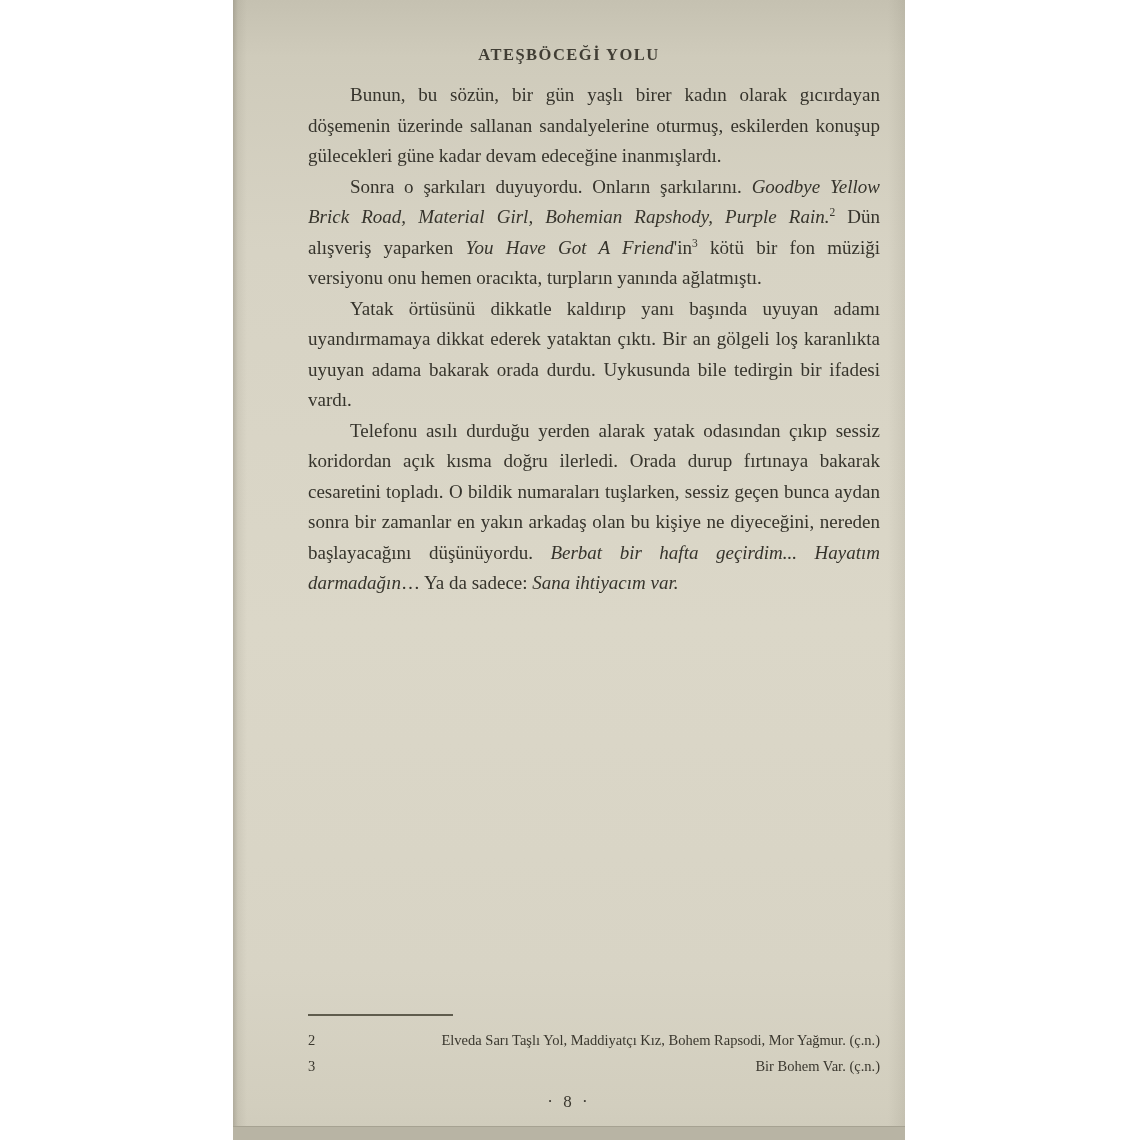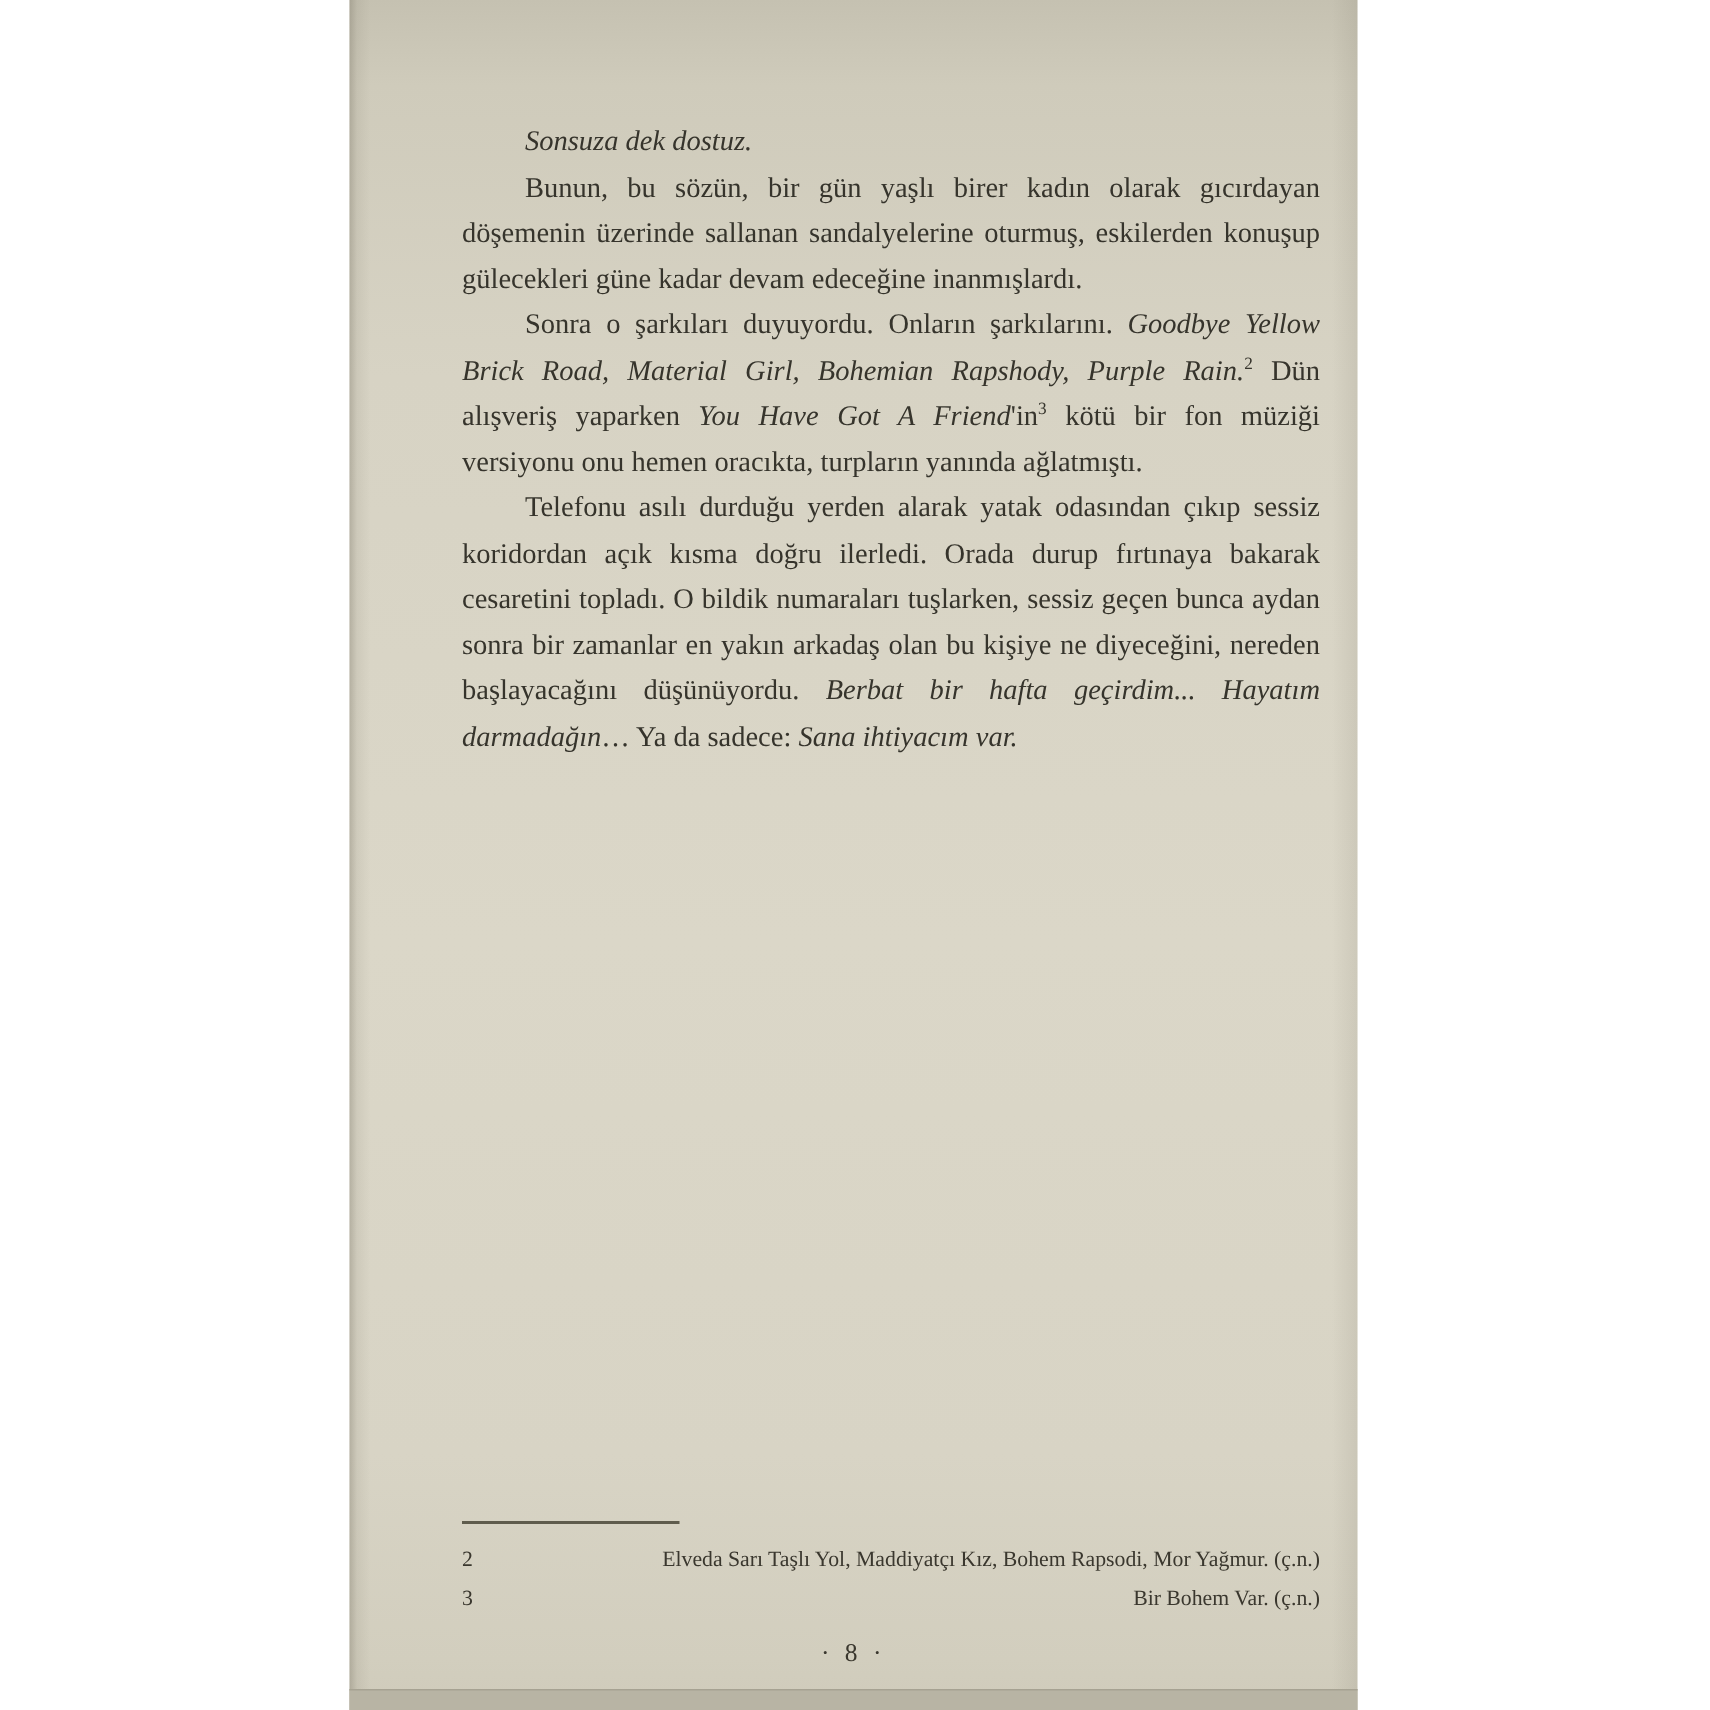--- a/index.html
+++ b/index.html
@@ -103,30 +103,31 @@
     letter-spacing: 3px;
     color: #3a372e;
   }
 </style>
 </head>
 <body>
 
 <div class="stage">
   <div class="page">
 
+    <div class="running-title">ATEŞBÖCEĞİ YOLU</div>
 
     <div class="text-block">
 
-      <p class="ind it">Sonsuza dek dostuz.</p>
 
       <p class="ind">Bunun, bu sözün, bir gün yaşlı birer kadın olarak gıcırdayan döşemenin üzerinde sallanan sandalyelerine oturmuş, eskilerden konuşup gülecekleri güne kadar devam edeceğine inanmışlardı.</p>
 
 
       <p class="ind"><span>Sonra o şarkıları duyuyordu. Onların şarkılarını. </span><span class="it">Goodbye Yellow Brick Road, Material Girl, Bohemian Rapshody, Purple Rain.</span><sup class="fnref">2</sup><span> Dün alışveriş yaparken </span><span class="it">You Have Got A Friend</span><span>'in</span><sup class="fnref">3</sup><span> kötü bir fon müziği versiyonu onu hemen oracıkta, turpların yanında ağlatmıştı.</span></p>
 
+      <p class="ind">Yatak örtüsünü dikkatle kaldırıp yanı başında uyuyan adamı uyandırmamaya dikkat ederek yataktan çıktı. Bir an gölgeli loş karanlıkta uyuyan adama bakarak orada durdu. Uykusunda bile tedirgin bir ifadesi vardı.</p>
 
       <p class="ind"><span>Telefonu asılı durduğu yerden alarak yatak odasından çıkıp sessiz koridordan açık kısma doğru ilerledi. Orada durup fırtınaya bakarak cesaretini topladı. O bildik numaraları tuşlarken, sessiz geçen bunca aydan sonra bir zamanlar en yakın arkadaş olan bu kişiye ne diyeceğini, nereden başlayacağını düşünüyordu. </span><span class="it">Berbat bir hafta geçirdim... Hayatım darmadağın</span><span>… Ya da sadece: </span><span class="it">Sana ihtiyacım var.</span></p>
 
     </div>
 
     <div class="footnotes">
       <div class="fn-rule"></div>
       <div class="fn-row">
         <span class="fn-num">2</span>
         <span class="fn-text">Elveda Sarı Taşlı Yol, Maddiyatçı Kız, Bohem Rapsodi, Mor Yağmur. (ç.n.)</span>

